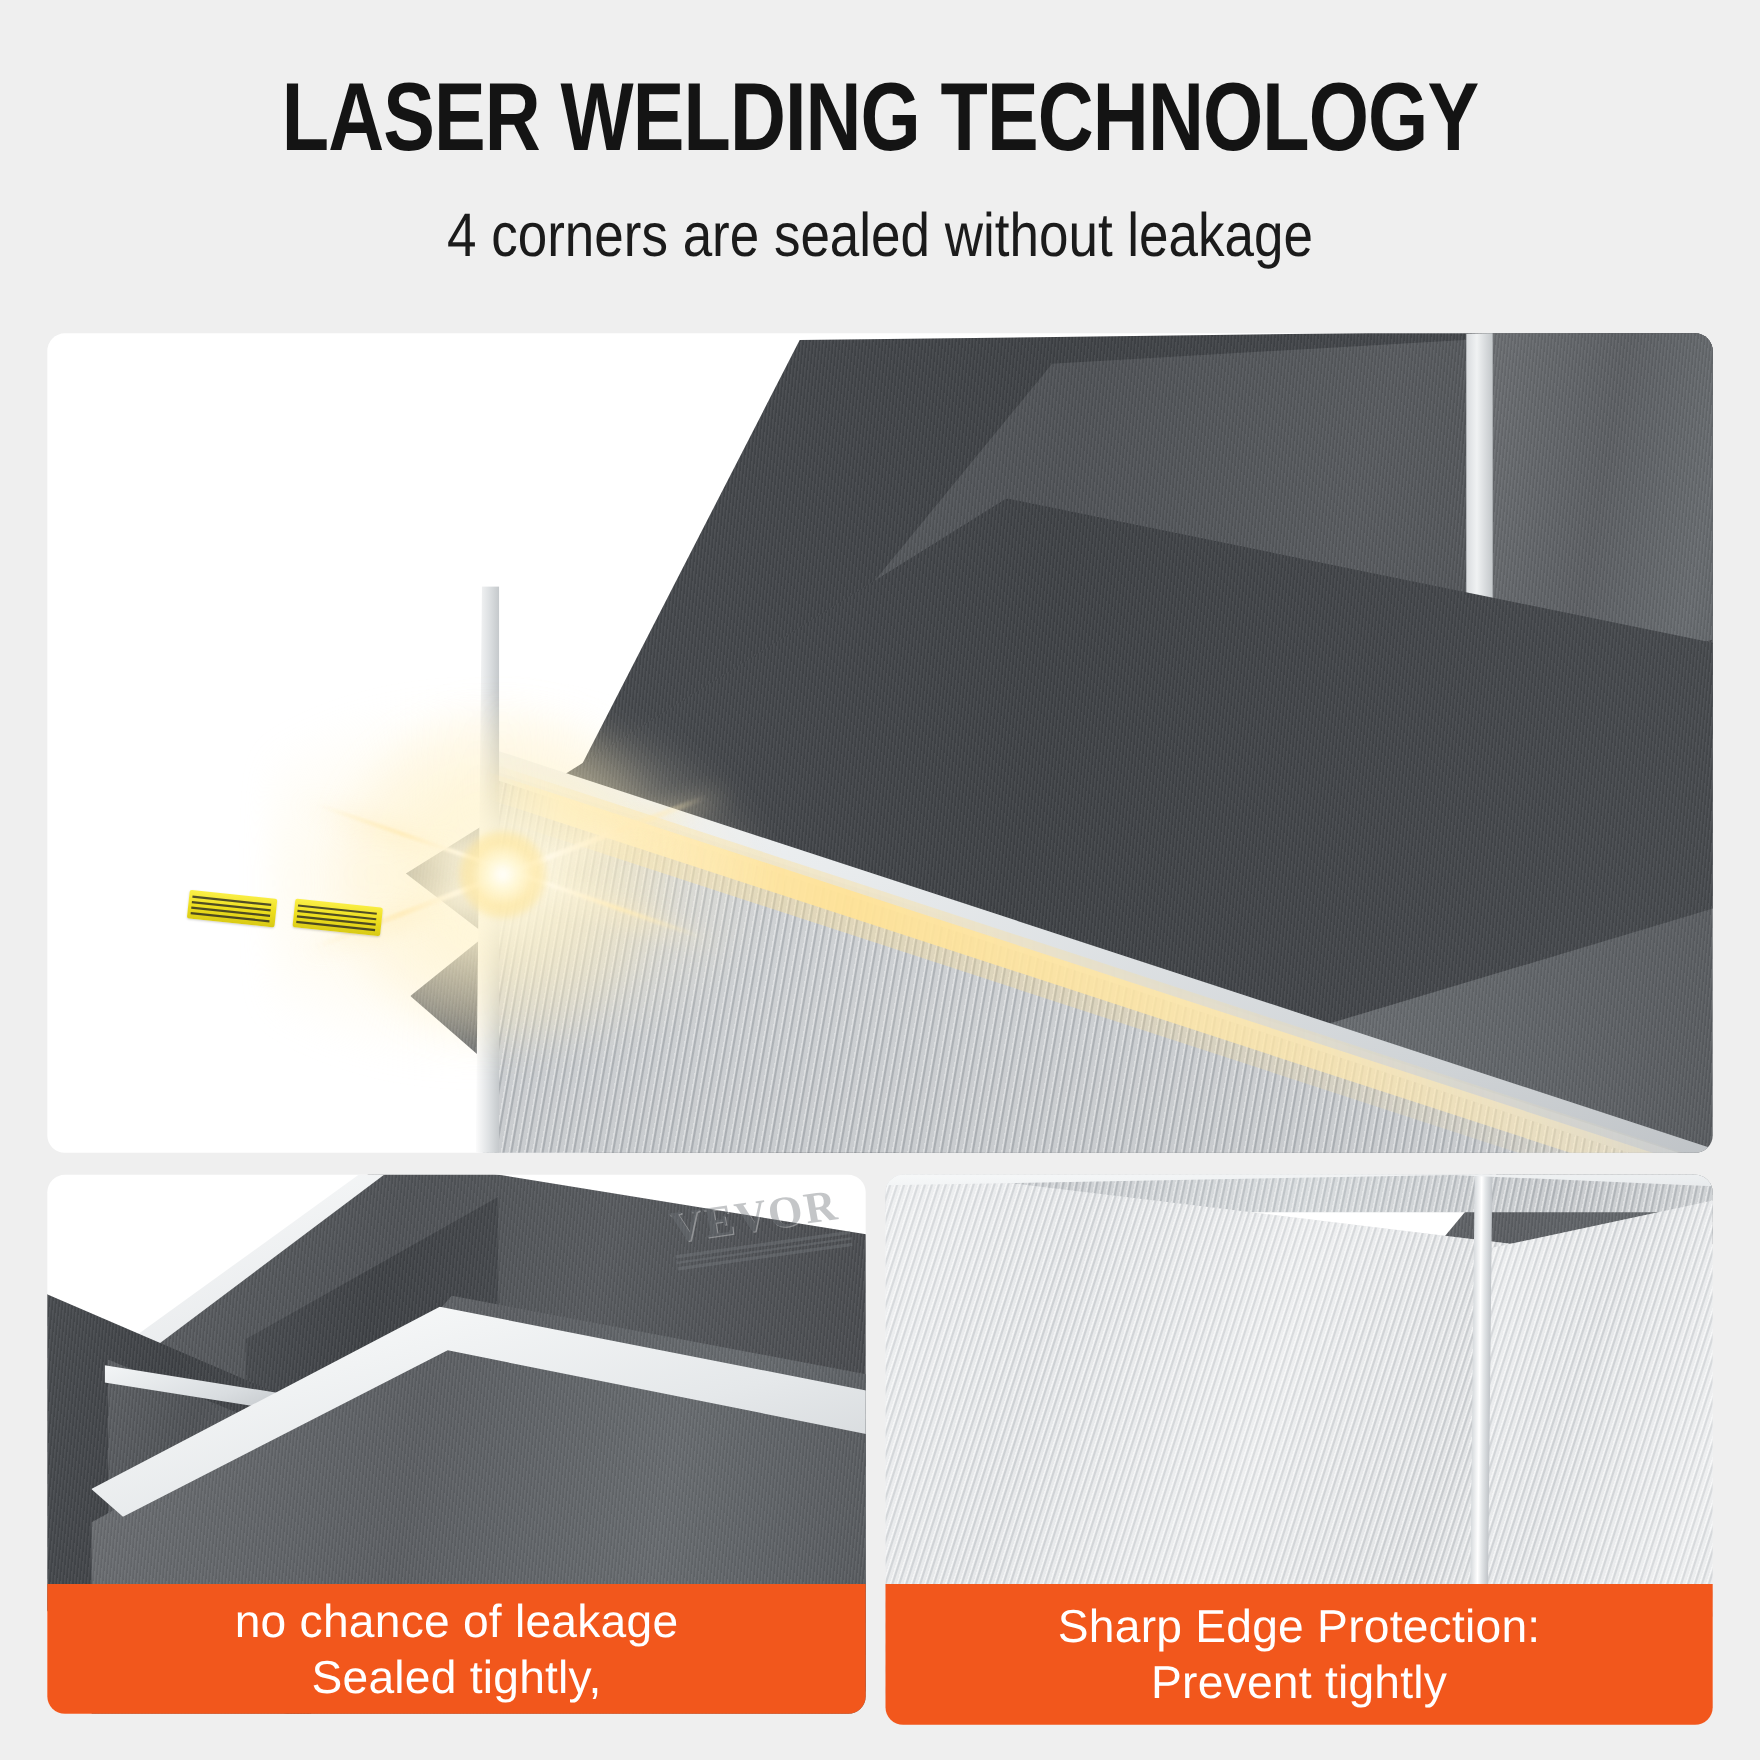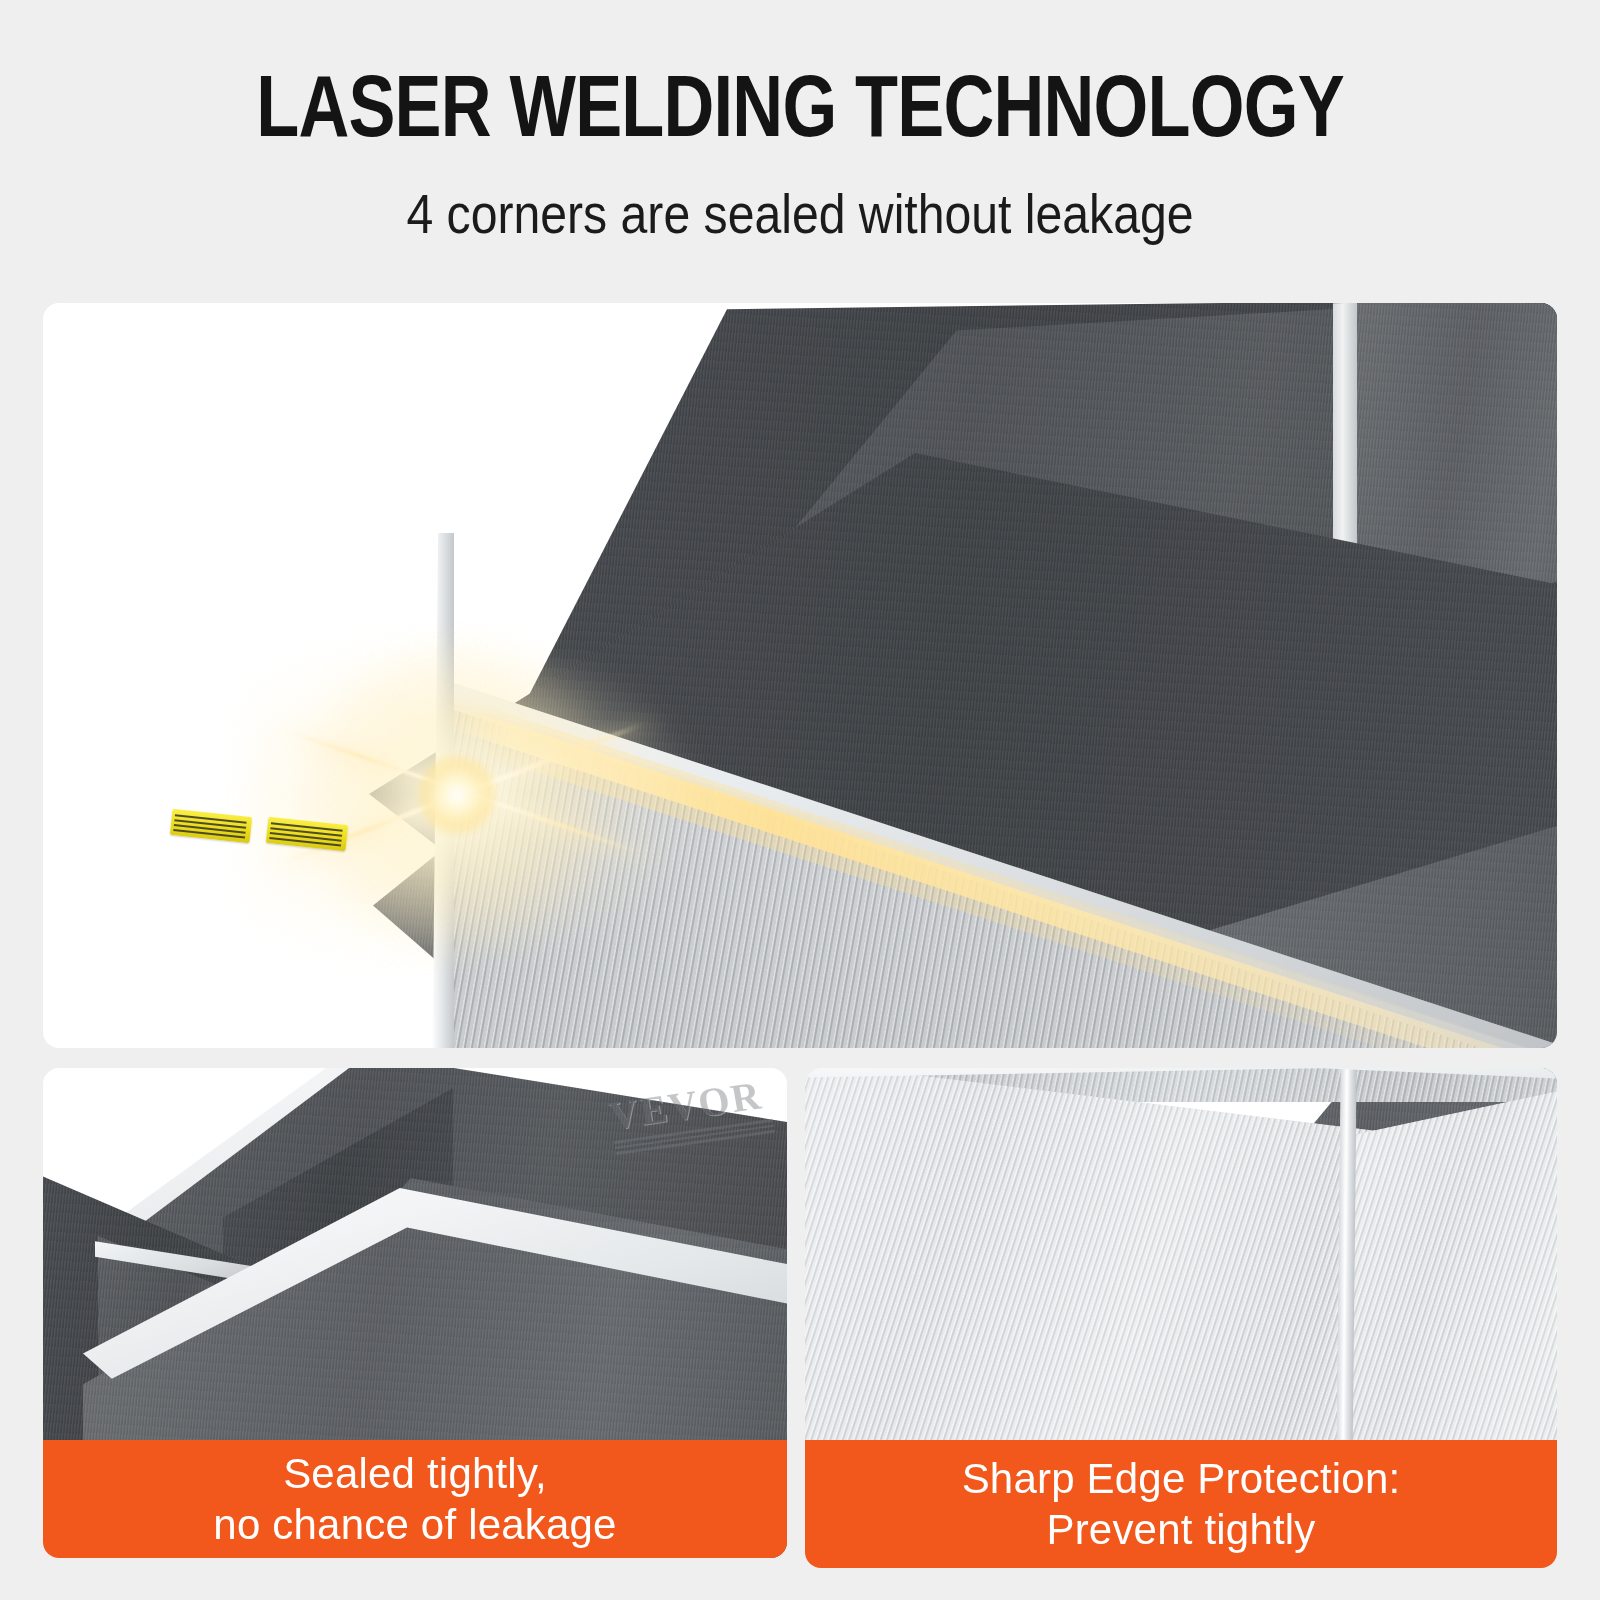--- a/index.html
+++ b/index.html
@@ -415,22 +415,22 @@
     <div class="vv">VEVOR</div>
     <div class="vsub">
       <i></i>
         <i></i>
         <i></i>
     </div>
   </div>
 
   <div class="banner banner-left">
     <div>
+      <span>no chance of leakage</span>
       <span>Sealed tightly,</span>
-      <span>no chance of leakage</span>
     </div>
   </div>
 
   <div class="banner banner-right">
     <div>
       <span>Sharp Edge Protection:</span>
       <span>Prevent tightly</span>
     </div>
   </div>
 

